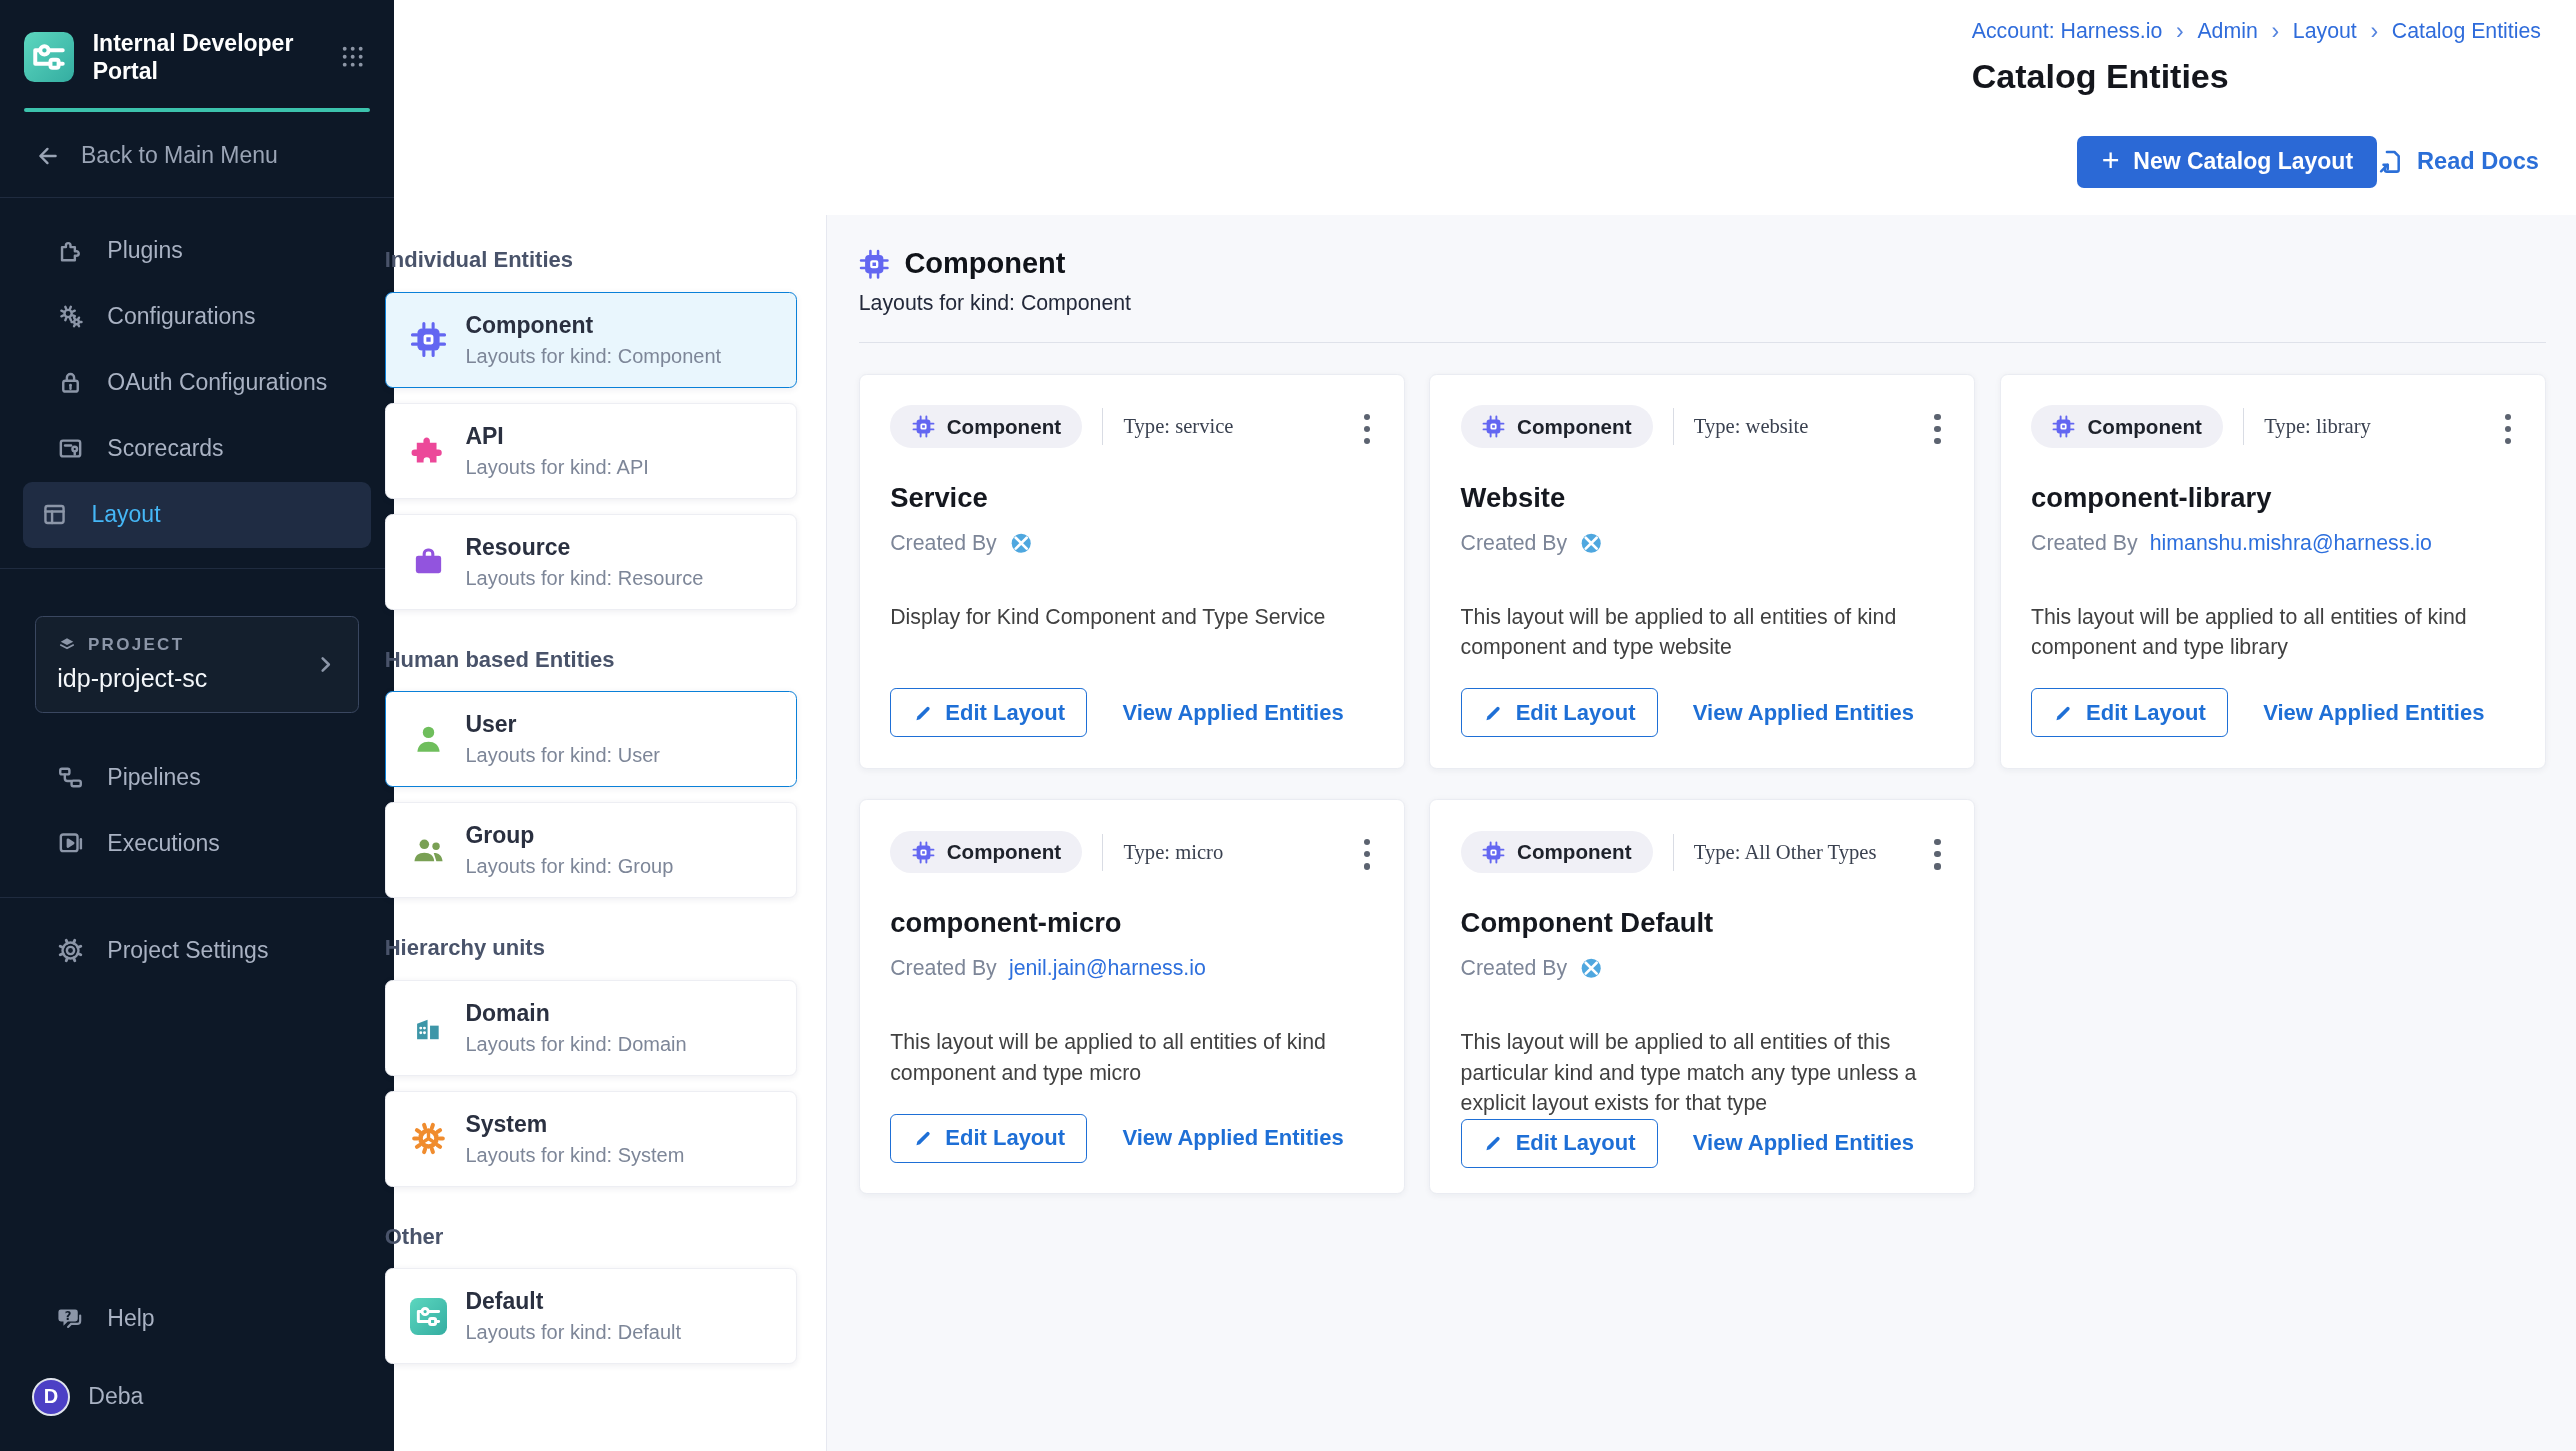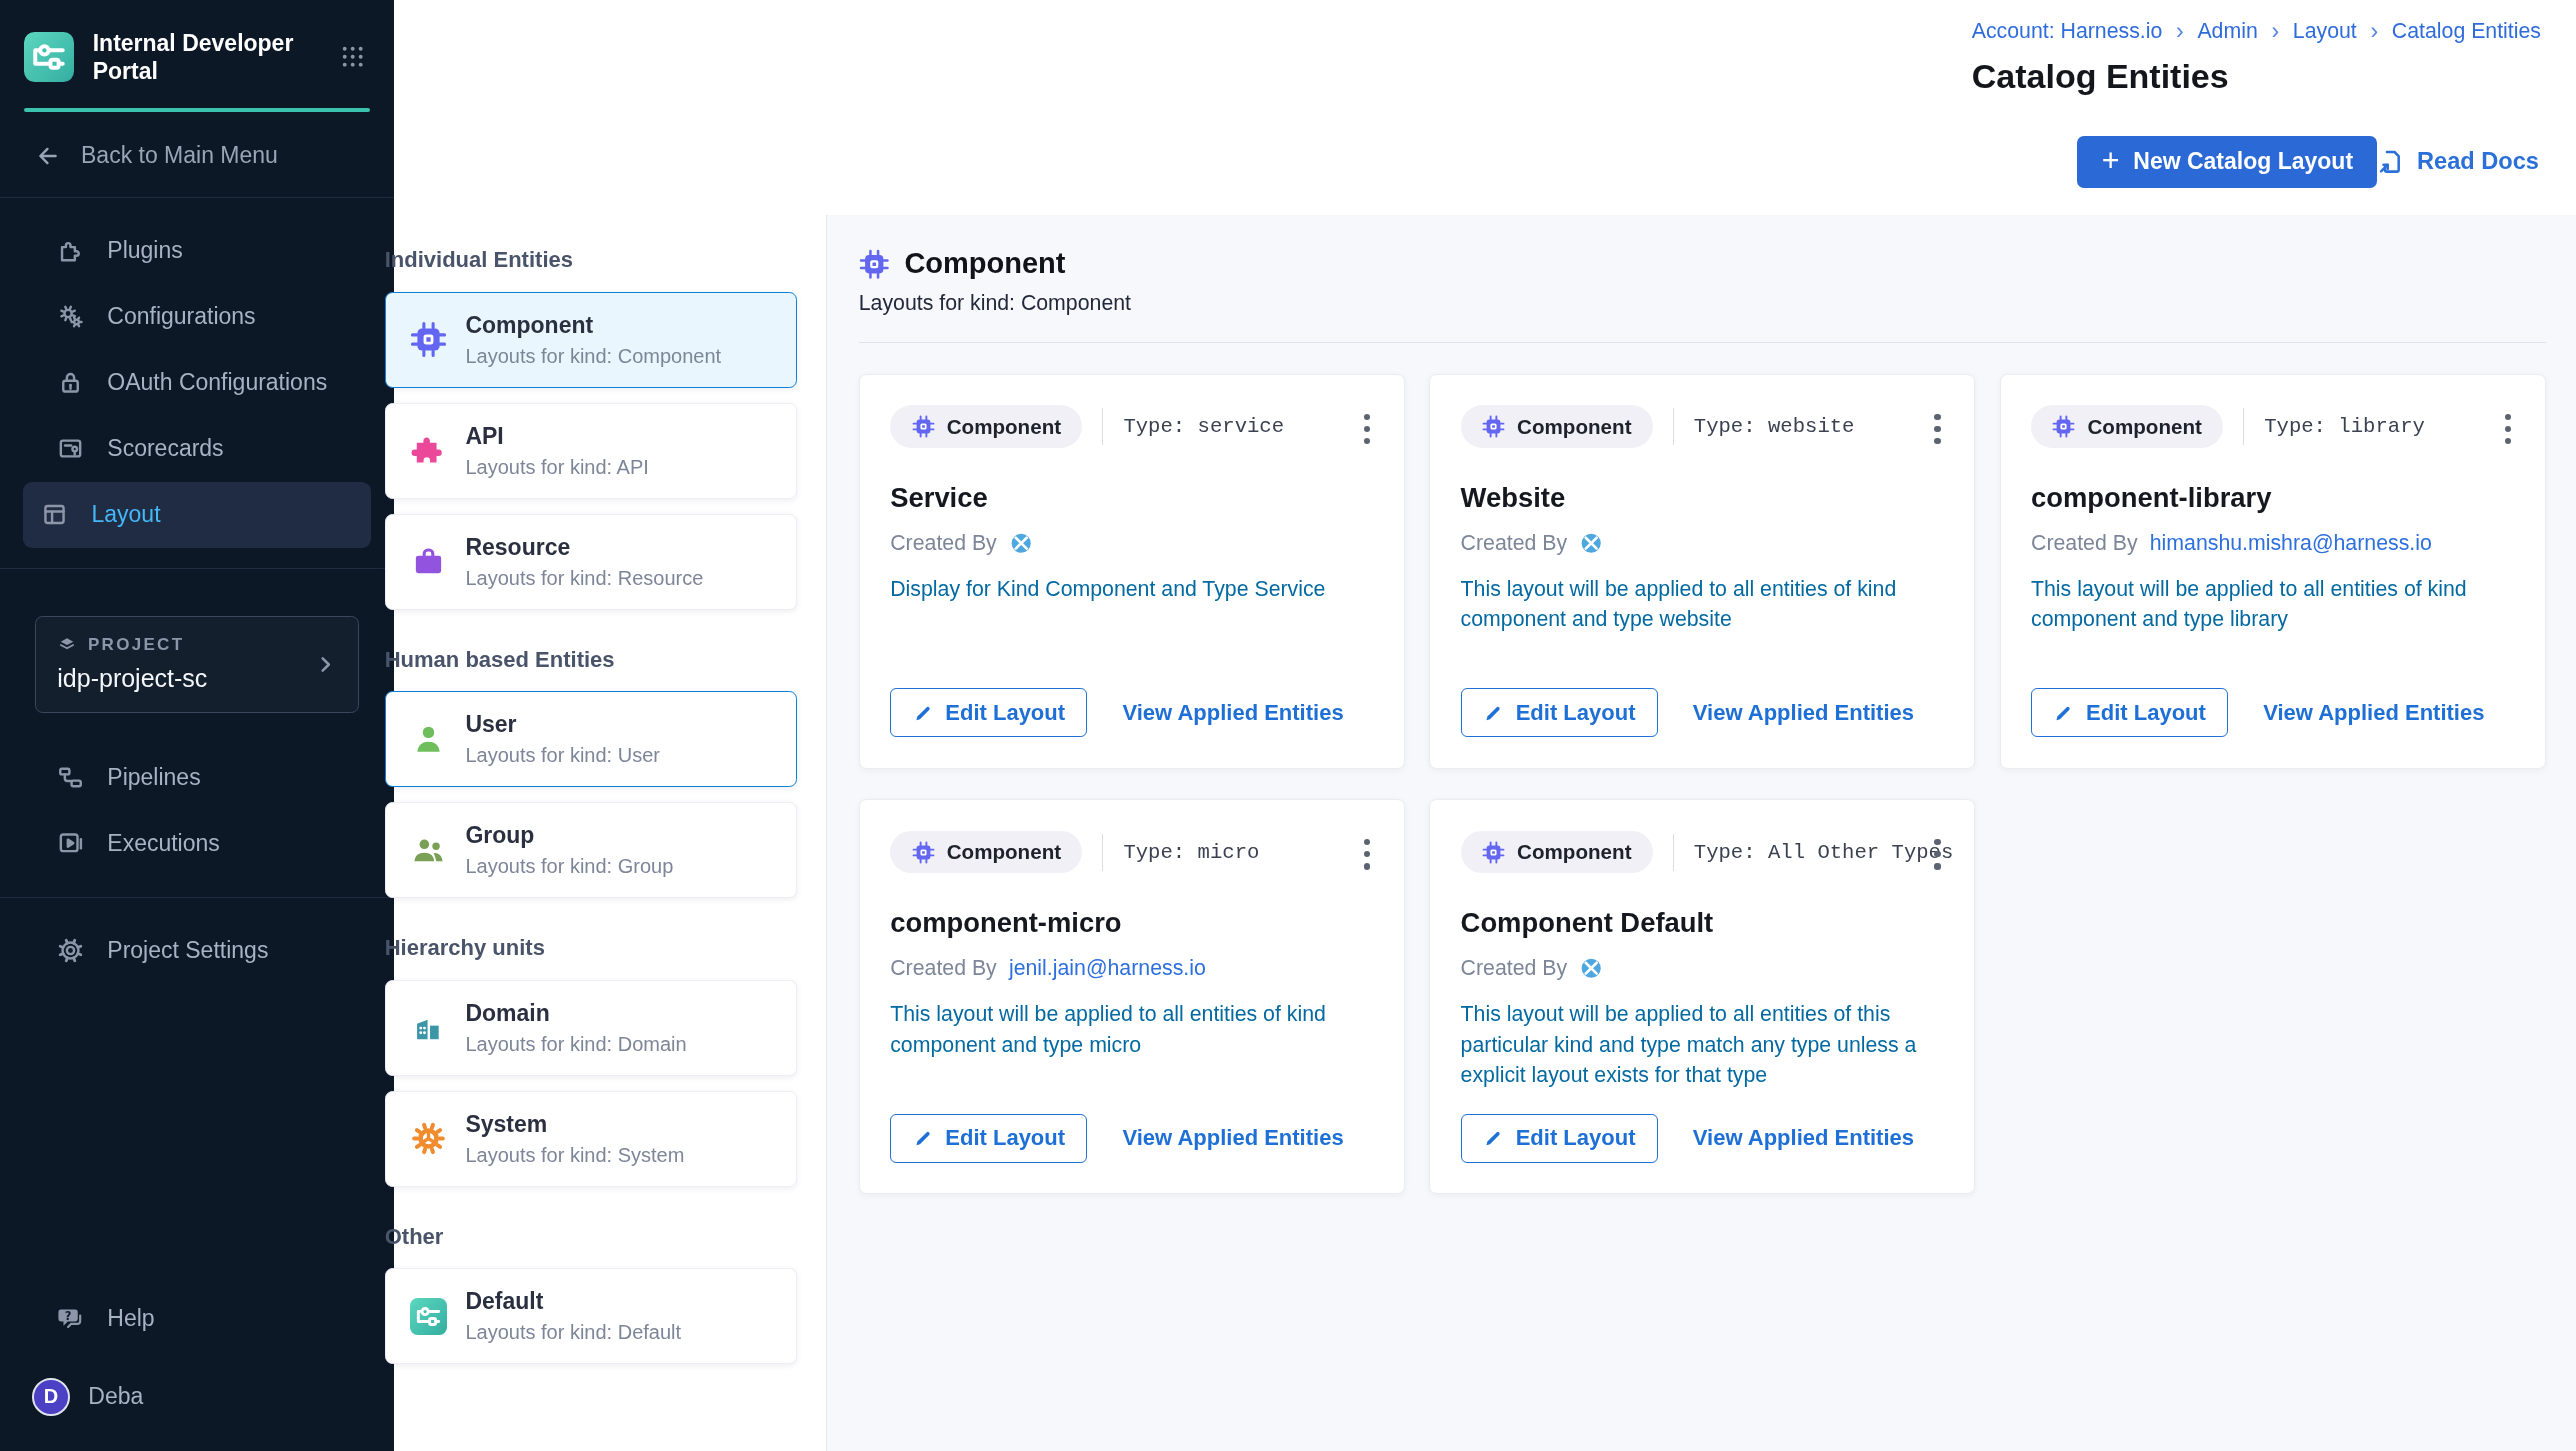--- a/index.html
+++ b/index.html
@@ -63,27 +63,27 @@
 
   .right { flex: 1; background: #F7F8FB; border-left: 1.5px solid #E6E8F0; margin-left: 29px; padding: 32px 30.5px 0 32px; min-width: 0; }
   .kind-header { display: flex; align-items: center; gap: 15.2px; }
   .kind-title { font-size: 29px; font-weight: 700; color: #101319; }
   .kind-sub { font-size: 21.3px; color: #23293A; margin-top: 10.7px; }
   .right .hr { margin-top: 26px; background: #DFE2EA; }
   .cards { display: grid; grid-template-columns: repeat(3, 546px); gap: 30.5px 24.4px; padding-top: 30.5px; }
   .card { width: 546px; height: 395px; background: #fff; border: 1.5px solid #EAECF2; border-radius: 7.6px; box-shadow: 0 1.5px 6.1px rgba(25,35,64,.05); padding: 30.5px; display: flex; flex-direction: column; position: relative; }
   .badge-row { display: flex; align-items: center; }
   .badge { display: flex; align-items: center; gap: 12.2px; background: #F0F0F6; border-radius: 761px; padding: 9.1px 21.3px; font-size: 20.6px; font-weight: 600; color: #1E222B; }
-  .type { font-family: Liberation Mono, monospace; font-size: 20.6px; color: #3A4150; margin-left: 20px; border-left: 1.5px solid #D9DCE4; padding-left: 20px; height: 37px; display: flex; align-items: center; white-space: nowrap; }
+  .type { font-family: Liberation Serif, serif; font-size: 20.6px; color: #3A4150; margin-left: 20px; border-left: 1.5px solid #D9DCE4; padding-left: 20px; height: 37px; display: flex; align-items: center; white-space: nowrap; }
   .kebab { position: absolute; top: 34px; right: 29px; display: flex; flex-direction: column; gap: 6.1px; cursor: pointer; padding: 4.6px; }
   .kebab i { width: 6.1px; height: 6.1px; border-radius: 50%; background: #5C6370; }
   .card-title { font-size: 27.4px; font-weight: 700; color: #15181F; margin-top: 34px; }
   .created { display: flex; align-items: center; gap: 12.2px; font-size: 21.3px; color: #7D8698; margin-top: 17px; }
   .created a { color: #2D6FDD; text-decoration: none; cursor: pointer; }
-  .card-desc { font-size: 21.3px; color: #0369a1; line-height: 30.5px; margin-top: 18px; padding-right: 7.6px; }
+  .card-desc { font-size: 21.3px; color: #404040; line-height: 30.5px; margin-top: 46px; padding-right: 7.6px; }
   .card-footer { margin-top: auto; display: flex; align-items: center; gap: 35px; }
   .btn-outline { display: flex; align-items: center; gap: 12.2px; background: #fff; border: 1.5px solid #1E6FD6; color: #1E6FD6; border-radius: 6.1px; height: 49px; padding: 0 21.3px; font-size: 22px; font-weight: 700; font-family: inherit; cursor: pointer; }
   .view-link { color: #1E6FD6; font-size: 22px; font-weight: 700; text-decoration: none; cursor: pointer; }
 </style>
 </head>
 <body>
 
 <aside class="sidebar">
   <div class="logo-row">
     <span id="logoIcon">

